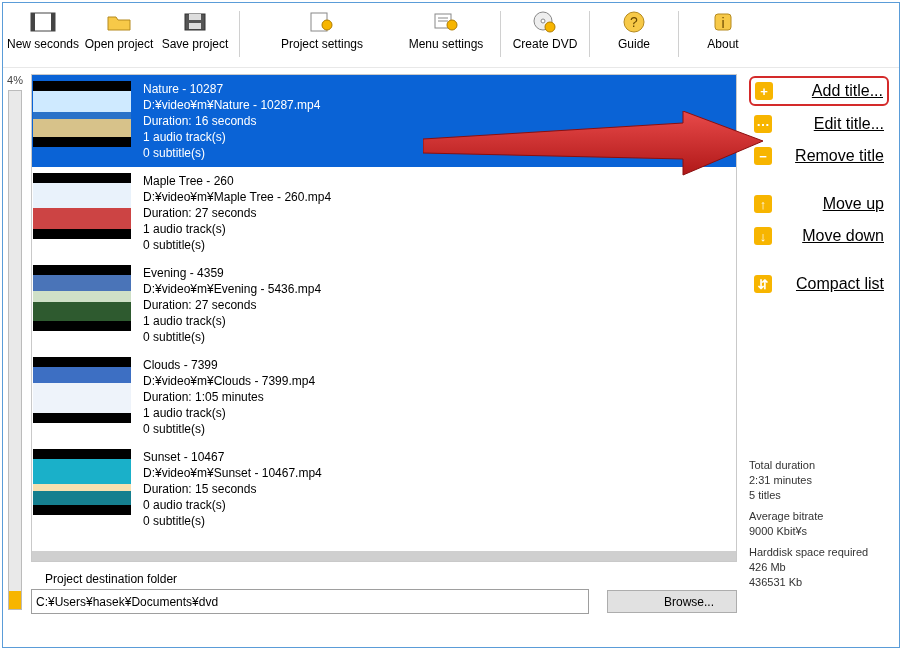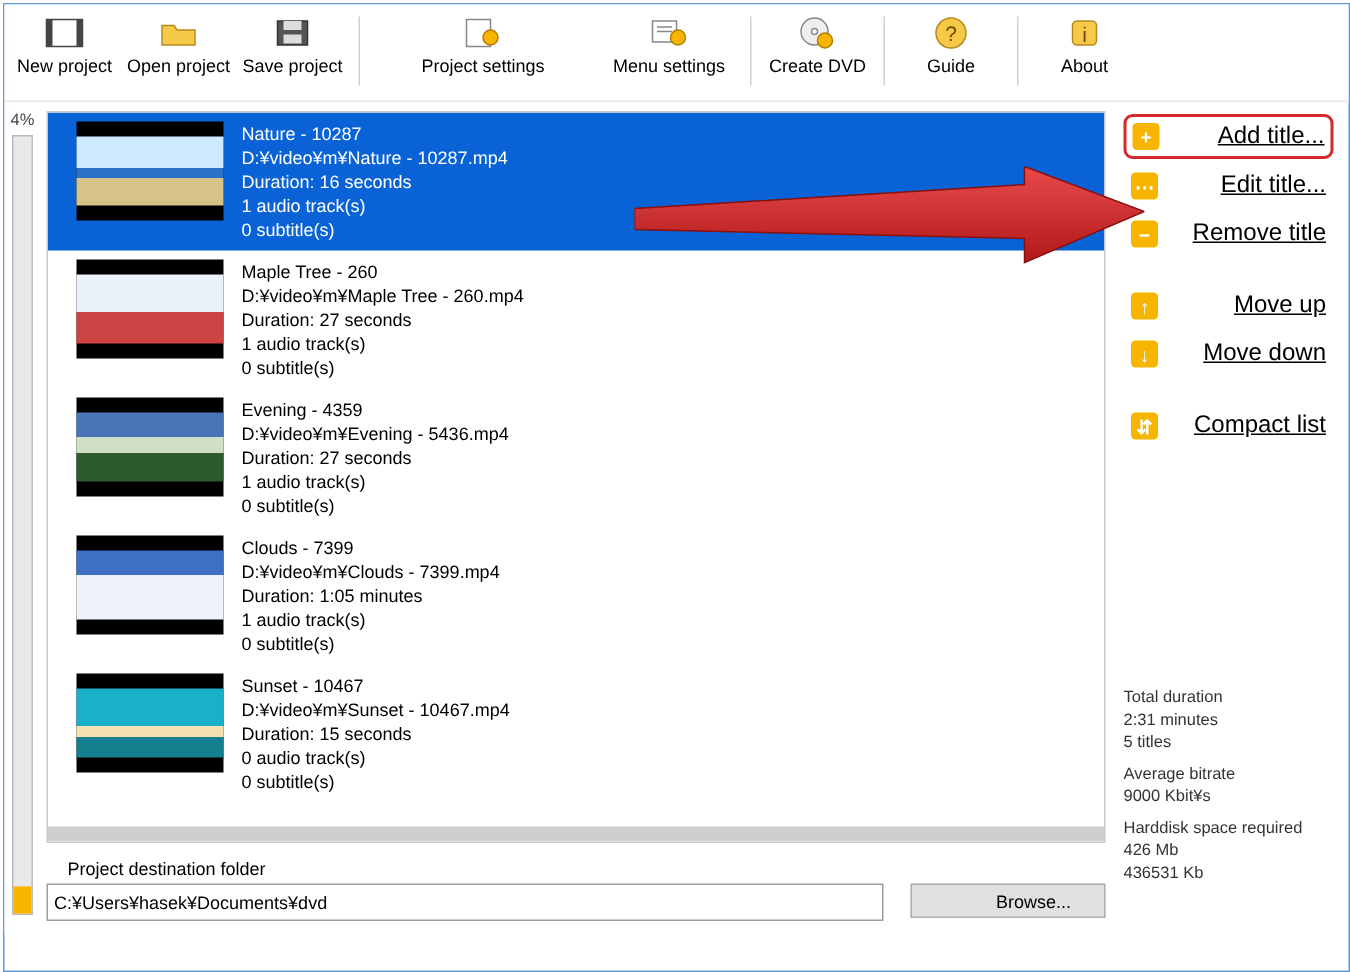--- a/index.html
+++ b/index.html
@@ -20,28 +20,28 @@
   
   .body{position:relative;display:flex;height:calc(100% - 30px - 60px);}
   .usagecol{width:24px;background:#fff;padding-top:6px;display:flex;flex-direction:column;align-items:center;position:relative;}
   .usagecol .pct{font-size:11px;color:#444;position:absolute;top:6px;}
   .usagebar{position:absolute;left:5px;right:5px;top:22px;bottom:12px;border:1px solid #bbb;background:#e9e9e9;}
   .usagebar .fill{position:absolute;left:0;right:0;bottom:0;height:3.5%;background:#f7b500;}
   
   .center{flex:1;display:flex;}
   .listpane{flex:1;display:flex;flex-direction:column;padding:6px 8px 8px 4px;min-width:0;}
   .titles{flex:1;border:1px solid #c9c9c9;background:#fff;overflow:hidden;display:flex;flex-direction:column;}
-  .titem{display:flex;align-items:flex-start;padding:6px 19px;border-bottom:0;}
+  .titem{display:flex;align-items:flex-start;padding:6px 1px;border-bottom:0;}
   .titem.selected{background:#0a63d6;color:#fff;}
   .thumb{width:98px;height:66px;background:#000;margin-right:12px;position:relative;flex:0 0 auto;}
   .thumb .picture{position:absolute;left:0;right:0;top:10px;bottom:10px;}
   .tinfo{display:flex;flex-direction:column;line-height:16px;font-size:12px;}
   .scroll-hint{height:10px;background:#cfcfcf;margin:0;}
   .destlabel{margin:10px 0 3px 14px;font-size:12px;}
-  .destrow{display:flex;gap:18px;}
+  .destrow{display:flex;gap:18px;align-items:center;}
   .destinput{flex:1;height:21px;border:1px solid #9e9e9e;padding:1px 4px;font-size:12px;background:#fff;}
   .browse{width:130px;height:23px;border:1px solid #adadad;background:#e1e1e1;font-size:12px;padding-left:40px;}
   
   .rightpane{width:140px;padding:6px 10px 8px 4px;display:flex;flex-direction:column;position:relative;}
   .actbtn{height:26px;display:flex;align-items:center;margin:2px 0;border:1px solid transparent;border-radius:3px;padding:0 4px;}
   .actbtn.hl{border:2px solid #d42a2a;border-radius:6px;}
   .actbtn .aicon{width:18px;height:18px;border-radius:3px;background:#f7b500;margin-right:10px;display:flex;align-items:center;justify-content:center;color:#fff;font-weight:bold;font-size:13px;flex:0 0 auto;}
   .actbtn .albl{flex:1;font-size:16px;text-align:right;text-decoration:underline;}
   .gap16{height:16px;}
   .stats{margin-top:auto;font-size:11px;color:#333;line-height:15px;margin-bottom:24px;}
@@ -63,21 +63,21 @@
 
   <div class="toolbar">
     <div class="tbtn">
       <span class="ticon">
           <svg width="28" height="22">
             <rect x="2" y="2" width="24" height="18" fill="#fff" stroke="#444"></rect>
             <rect x="2" y="2" width="4" height="18" fill="#444"></rect>
             <rect x="22" y="2" width="4" height="18" fill="#444"></rect>
           </svg>
         </span>
-      <span class="tlabel">New project</span>
+      <span class="tlabel">New seconds</span>
     </div>
     <div class="tbtn">
       <span class="ticon">
           <svg width="28" height="22">
             <path d="M3 6h8l2 3h12v10H3z" fill="#f7c948" stroke="#b58a1e"></path>
           </svg>
         </span>
       <span class="tlabel">Open project</span>
     </div>
     <div class="tbtn">

